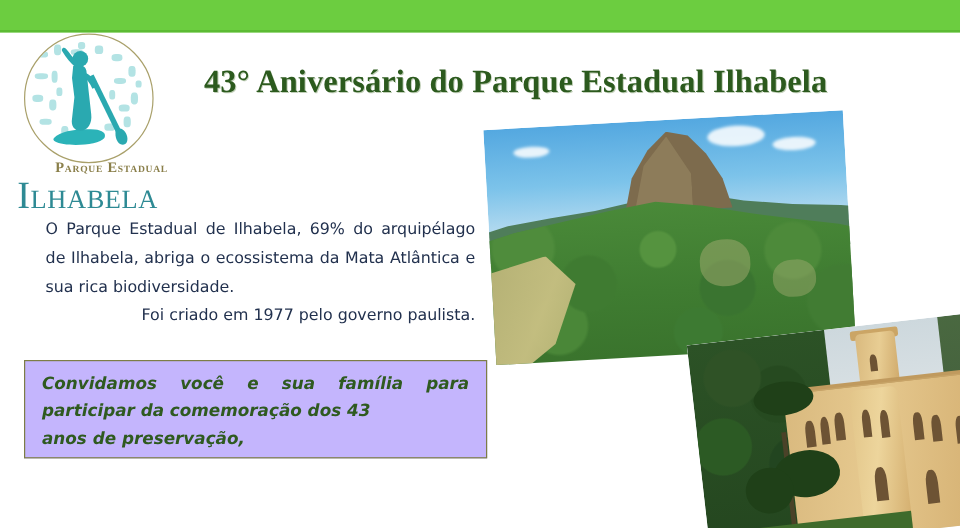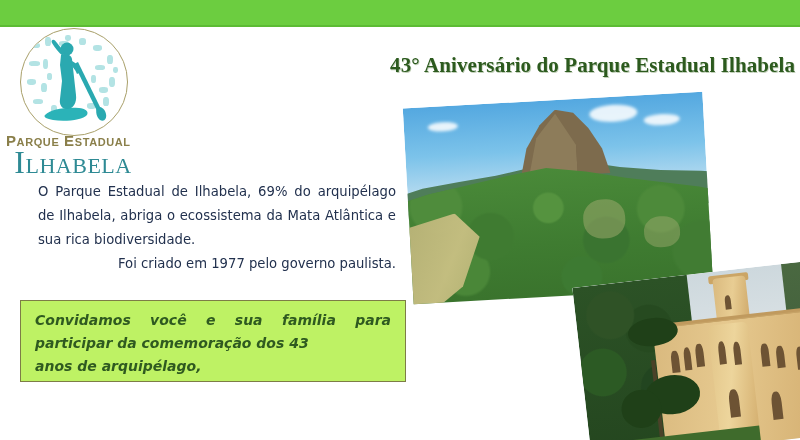--- a/index.html
+++ b/index.html
@@ -46,23 +46,23 @@
   }
   #paddler {
     position: absolute;
     left: 0; top: 0;
     width: 106px; height: 106px;
   }
   #logo-sub {
     position: absolute;
     left: 0; top: 104px;
     width: 134px;
-    text-align: left;
-    font-family: Liberation Sans, sans-serif;
-    font-size: 15px;
+    text-align: right;
+    font-family: Liberation Serif, serif;
+    font-size: 12px;
     letter-spacing: 0.6px;
     color: #8a7f4a;
     font-variant: small-caps;
     font-weight: bold;
   }
   #logo-name {
     position: absolute;
     left: 0; top: 116px;
     width: 134px;
     text-align: center;
@@ -73,23 +73,23 @@
     font-variant: small-caps;
   }
 
   
   #title {
     position: absolute;
     left: 170px; top: 53px;
     width: 625px;
     font-family: "Liberation Serif", serif;
     font-weight: bold;
-    font-size: 21px;
+    font-size: 27px;
     color: #2c5a1e;
-    text-align: right;
+    text-align: left;
     letter-spacing: 0.1px;
     text-shadow: 0.8px 0.8px 0 rgba(120,150,100,0.45);
     white-space: nowrap;
   }
 
   
   #intro {
     position: absolute;
     left: 38px; top: 180px;
     width: 358px;
@@ -100,21 +100,21 @@
     text-align: justify;
   }
   #intro .last { text-align: right; display: block; }
 
   
   #invite-box {
     position: absolute;
     left: 20px; top: 300px;
     width: 386px; height: 82px;
     border: 1.3px solid #7d7d46;
-    background: #bef264;
+    background: #c4b5fd;
     box-sizing: border-box;
   }
   #invite-text {
     position: absolute;
     left: 14px; top: 8px;
     width: 356px;
     font-family: "DejaVu Sans", sans-serif;
     font-weight: bold;
     font-style: italic;
     font-size: 14px;
@@ -334,21 +334,21 @@
   <span>O Parque Estadual de Ilhabela, 69% do</span>
   <span>arquipélago de Ilhabela, abriga o ecossistema</span>
   <span>da Mata Atlântica e sua rica biodiversidade.</span>
   <span class="last">Foi criado em 1977 pelo governo paulista.</span>
 </div>
 
 <div id="invite-box">
   <div id="invite-text">
     <span>Convidamos você e sua família para</span>
     <span>participar da comemoração dos 43</span>
-    <span class="last">anos de arquipélago,</span>
+    <span class="last">anos de preservação,</span>
   </div>
 </div>
 
 <div class="photo" id="photo-mountain">
   <div class="mtn-sky"></div>
   <div class="cloud" style="left:62%;top:4%;width:16%;height:9%;"></div>
   <div class="cloud" style="left:80%;top:10%;width:12%;height:6%;"></div>
   <div class="cloud" style="left:8%;top:8%;width:10%;height:5%;"></div>
   <div class="ridge-far"></div>
   <div class="peak"></div>

